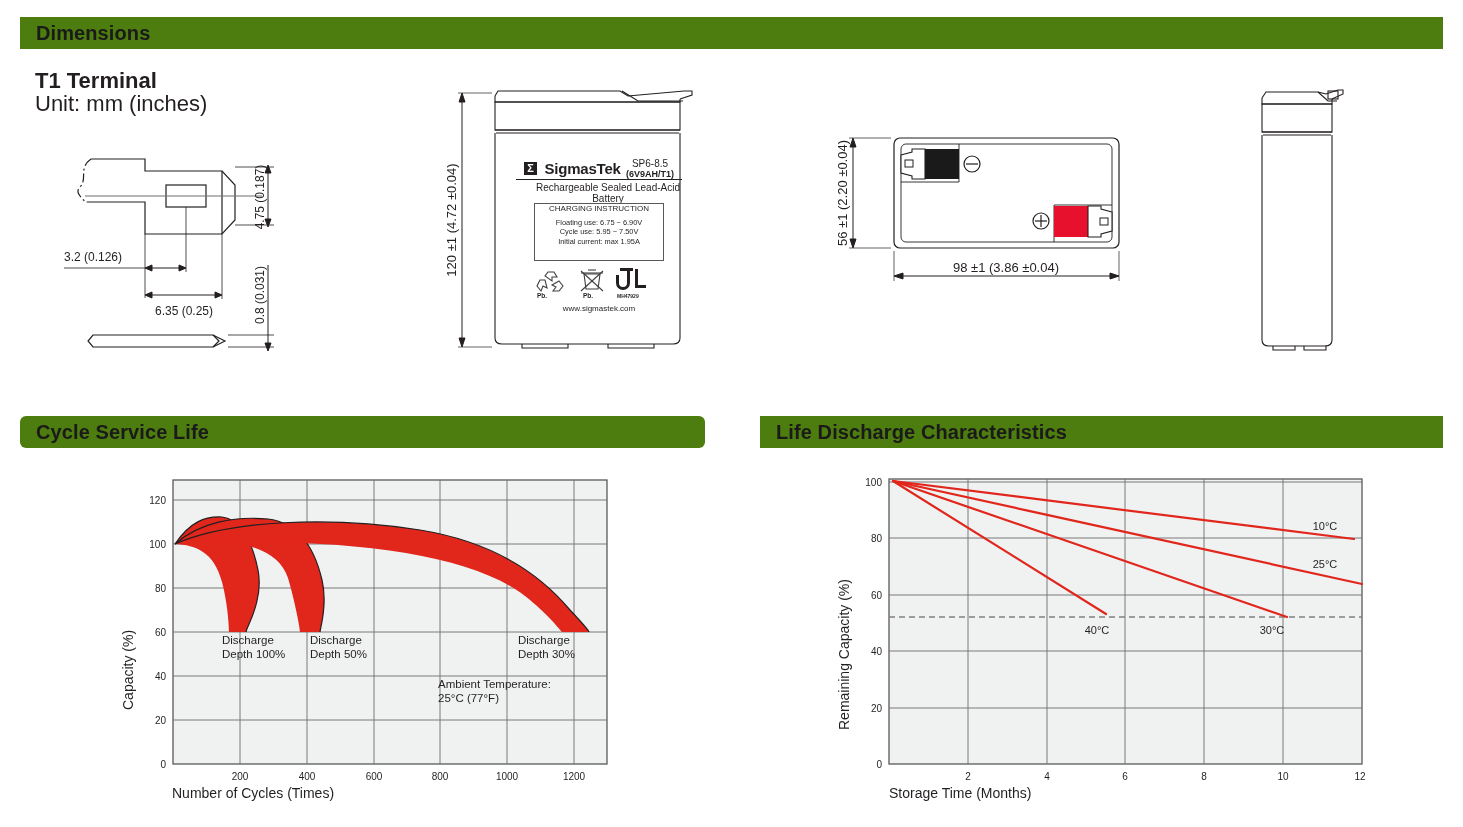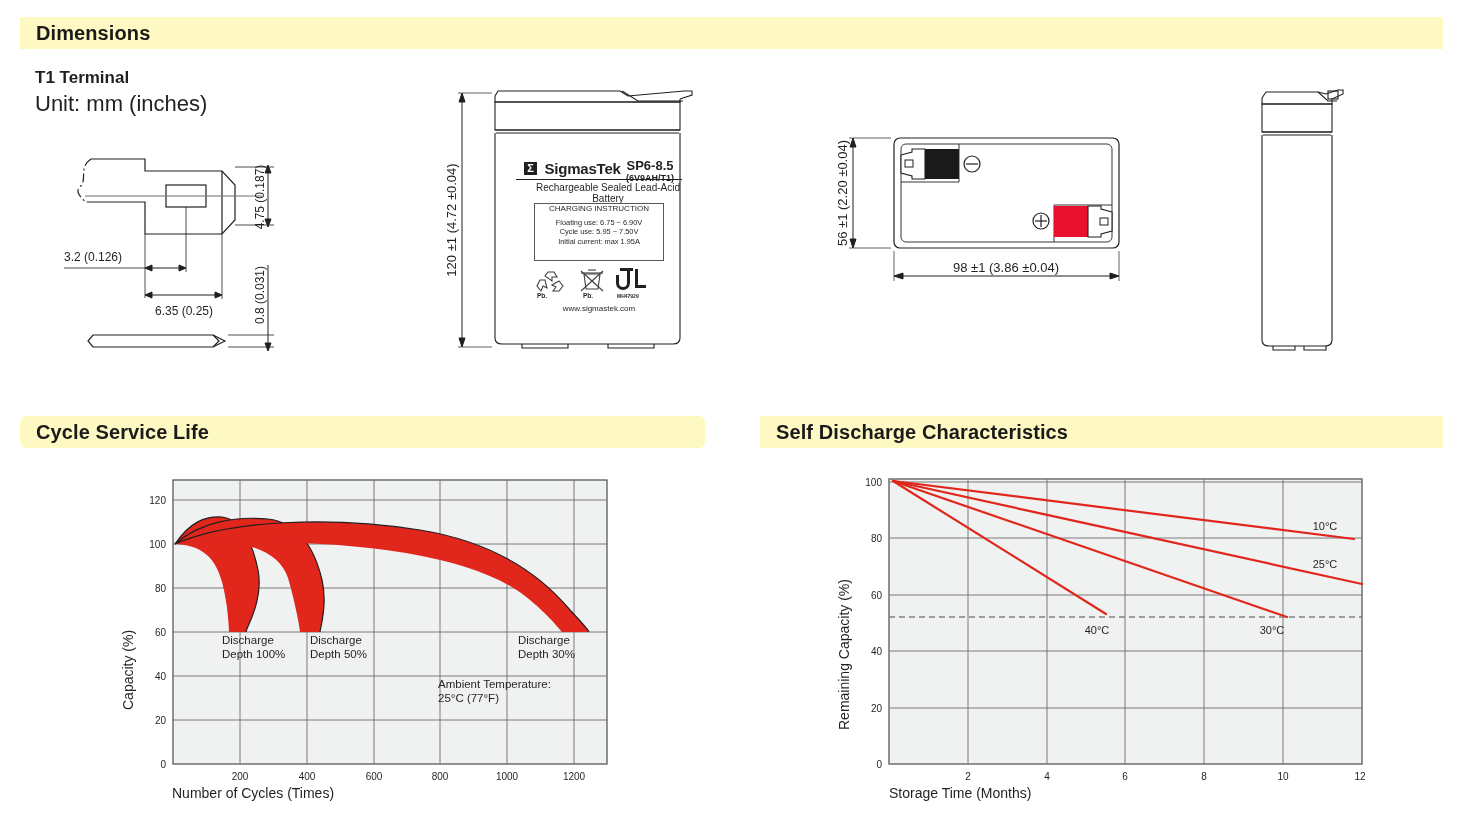--- a/index.html
+++ b/index.html
@@ -2,52 +2,52 @@
 <html><head>
 <meta charset="utf-8">
 <style>
   html,body{margin:0;padding:0;}
   body{
     width:1463px;height:827px;background:#ffffff;
     font-family:"Liberation Sans",sans-serif;color:#231f20;
     position:relative;overflow:hidden;
   }
   .section-bar{
-    position:absolute;background:#fef9c3;height:32px;
+    position:absolute;background:#4d7c0f;height:32px;
     display:flex;align-items:center;
   }
   .section-bar .title{
     font-size:20px;font-weight:bold;color:#1a1a1a;padding-left:16px;letter-spacing:0.1px;
   }
   #bar-dimensions{left:20px;top:17px;width:1423px;}
   #bar-cycle{left:20px;top:416px;width:685px;border-radius:6px;}
   #bar-self{left:760px;top:416px;width:683px;}
 
-  #terminal-title{position:absolute;left:35px;top:68px;font-size:17px;font-weight:bold;}
+  #terminal-title{position:absolute;left:35px;top:68px;font-size:22px;font-weight:bold;}
   #terminal-unit{position:absolute;left:35px;top:91px;font-size:22px;}
 
   .svgbox{position:absolute;}
 
   
   .lbl{position:absolute;text-align:center;color:#231f20;padding-left:9px;}
 
   
   .chart-wrap{position:absolute;}
 </style>
 </head>
 <body>
 
 <div class="section-bar" id="bar-dimensions">
   <span class="title">Dimensions</span>
 </div>
 <div class="section-bar" id="bar-cycle">
   <span class="title">Cycle Service Life</span>
 </div>
 <div class="section-bar" id="bar-self">
-  <span class="title">Self Discharge Characteristics</span>
+  <span class="title">Life Discharge Characteristics</span>
 </div>
 
 <div id="terminal-title">T1 Terminal</div>
 <div id="terminal-unit">Unit: mm (inches)</div>
 
 <svg class="svgbox" id="svg-terminal" style="left:30px;top:135px;" width="290" height="230">
   <g fill="none" stroke="#231f20" stroke-width="1.2">
 
     <path d="M61,24 L115,24 L115,36 L192,36 L205,50 L205,85 L192,99 L115,99 L115,67 L63,67"></path>
 
@@ -128,21 +128,21 @@
   </g>
   <text x="16" y="140" transform="rotate(-90 16 140)" text-anchor="middle" font-family="Liberation Sans, sans-serif" font-size="13" fill="#231f20">120 ±1 (4.72 ±0.04)</text>
 </svg>
 
 <div class="lbl" style="left:515px;top:160px;width:135px;text-align:left;">
   <span style="display:inline-block;background:#231f20;color:#fff;font-weight:bold;font-size:11px;
                width:13px;height:13px;line-height:13px;text-align:center;vertical-align:2px;">Σ</span>
   <span style="font-size:15px;font-weight:bold;letter-spacing:-0.2px;margin-left:3px;">SigmasTek</span>
 </div>
 <div class="lbl" style="left:600px;top:158px;width:82px;">
-  <div style="font-size:13px;font-weight:bold;">SP6-8.5</div>
+  <div style="font-size:10px;font-weight:normal;">SP6-8.5</div>
   <div style="font-size:9px;font-weight:bold;">(6V9AH/T1)</div>
 </div>
 <div style="position:absolute;left:516px;top:179px;width:166px;border-top:1px solid #231f20;"></div>
 <div class="lbl" style="left:514px;top:182px;width:170px;font-size:10px;">Rechargeable Sealed Lead-Acid Battery</div>
 
 <div style="position:absolute;left:534px;top:203px;width:128px;height:56px;border:1px solid #58595b;">
   <div style="text-align:center;font-size:8px;margin-top:0;">CHARGING INSTRUCTION</div>
   <div style="text-align:center;font-size:7.4px;line-height:9.4px;margin-top:5px;">
     <div>Floating use: 6.75 ~ 6.90V</div>
     <div>Cycle use: 5.95 ~ 7.50V</div>

